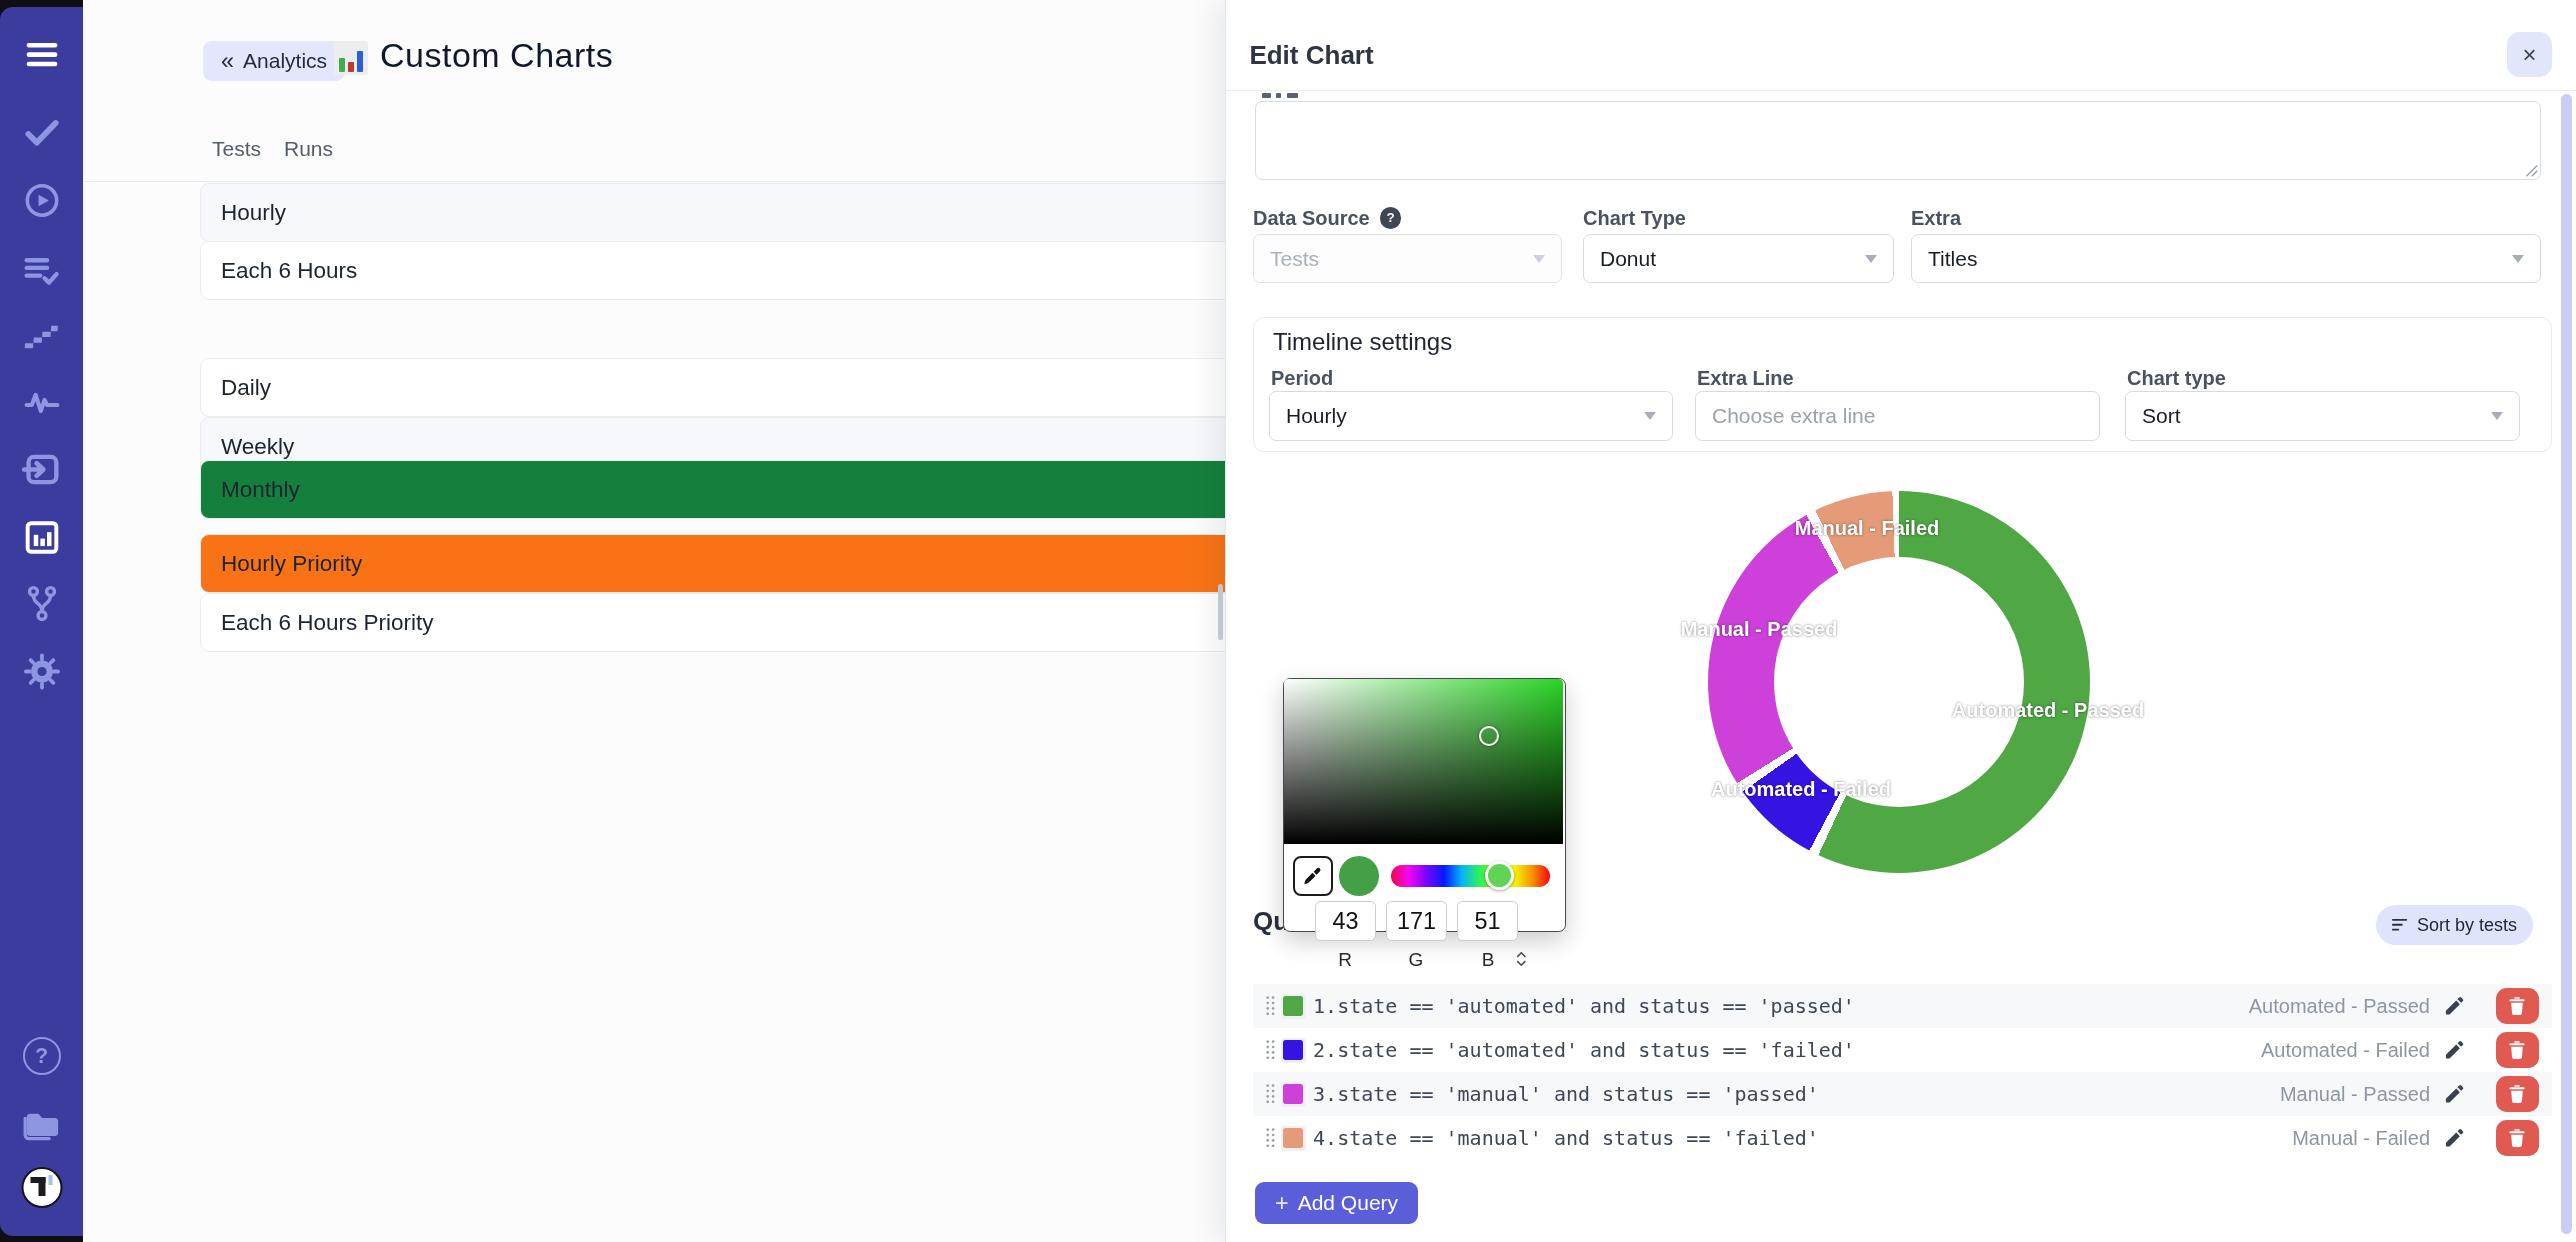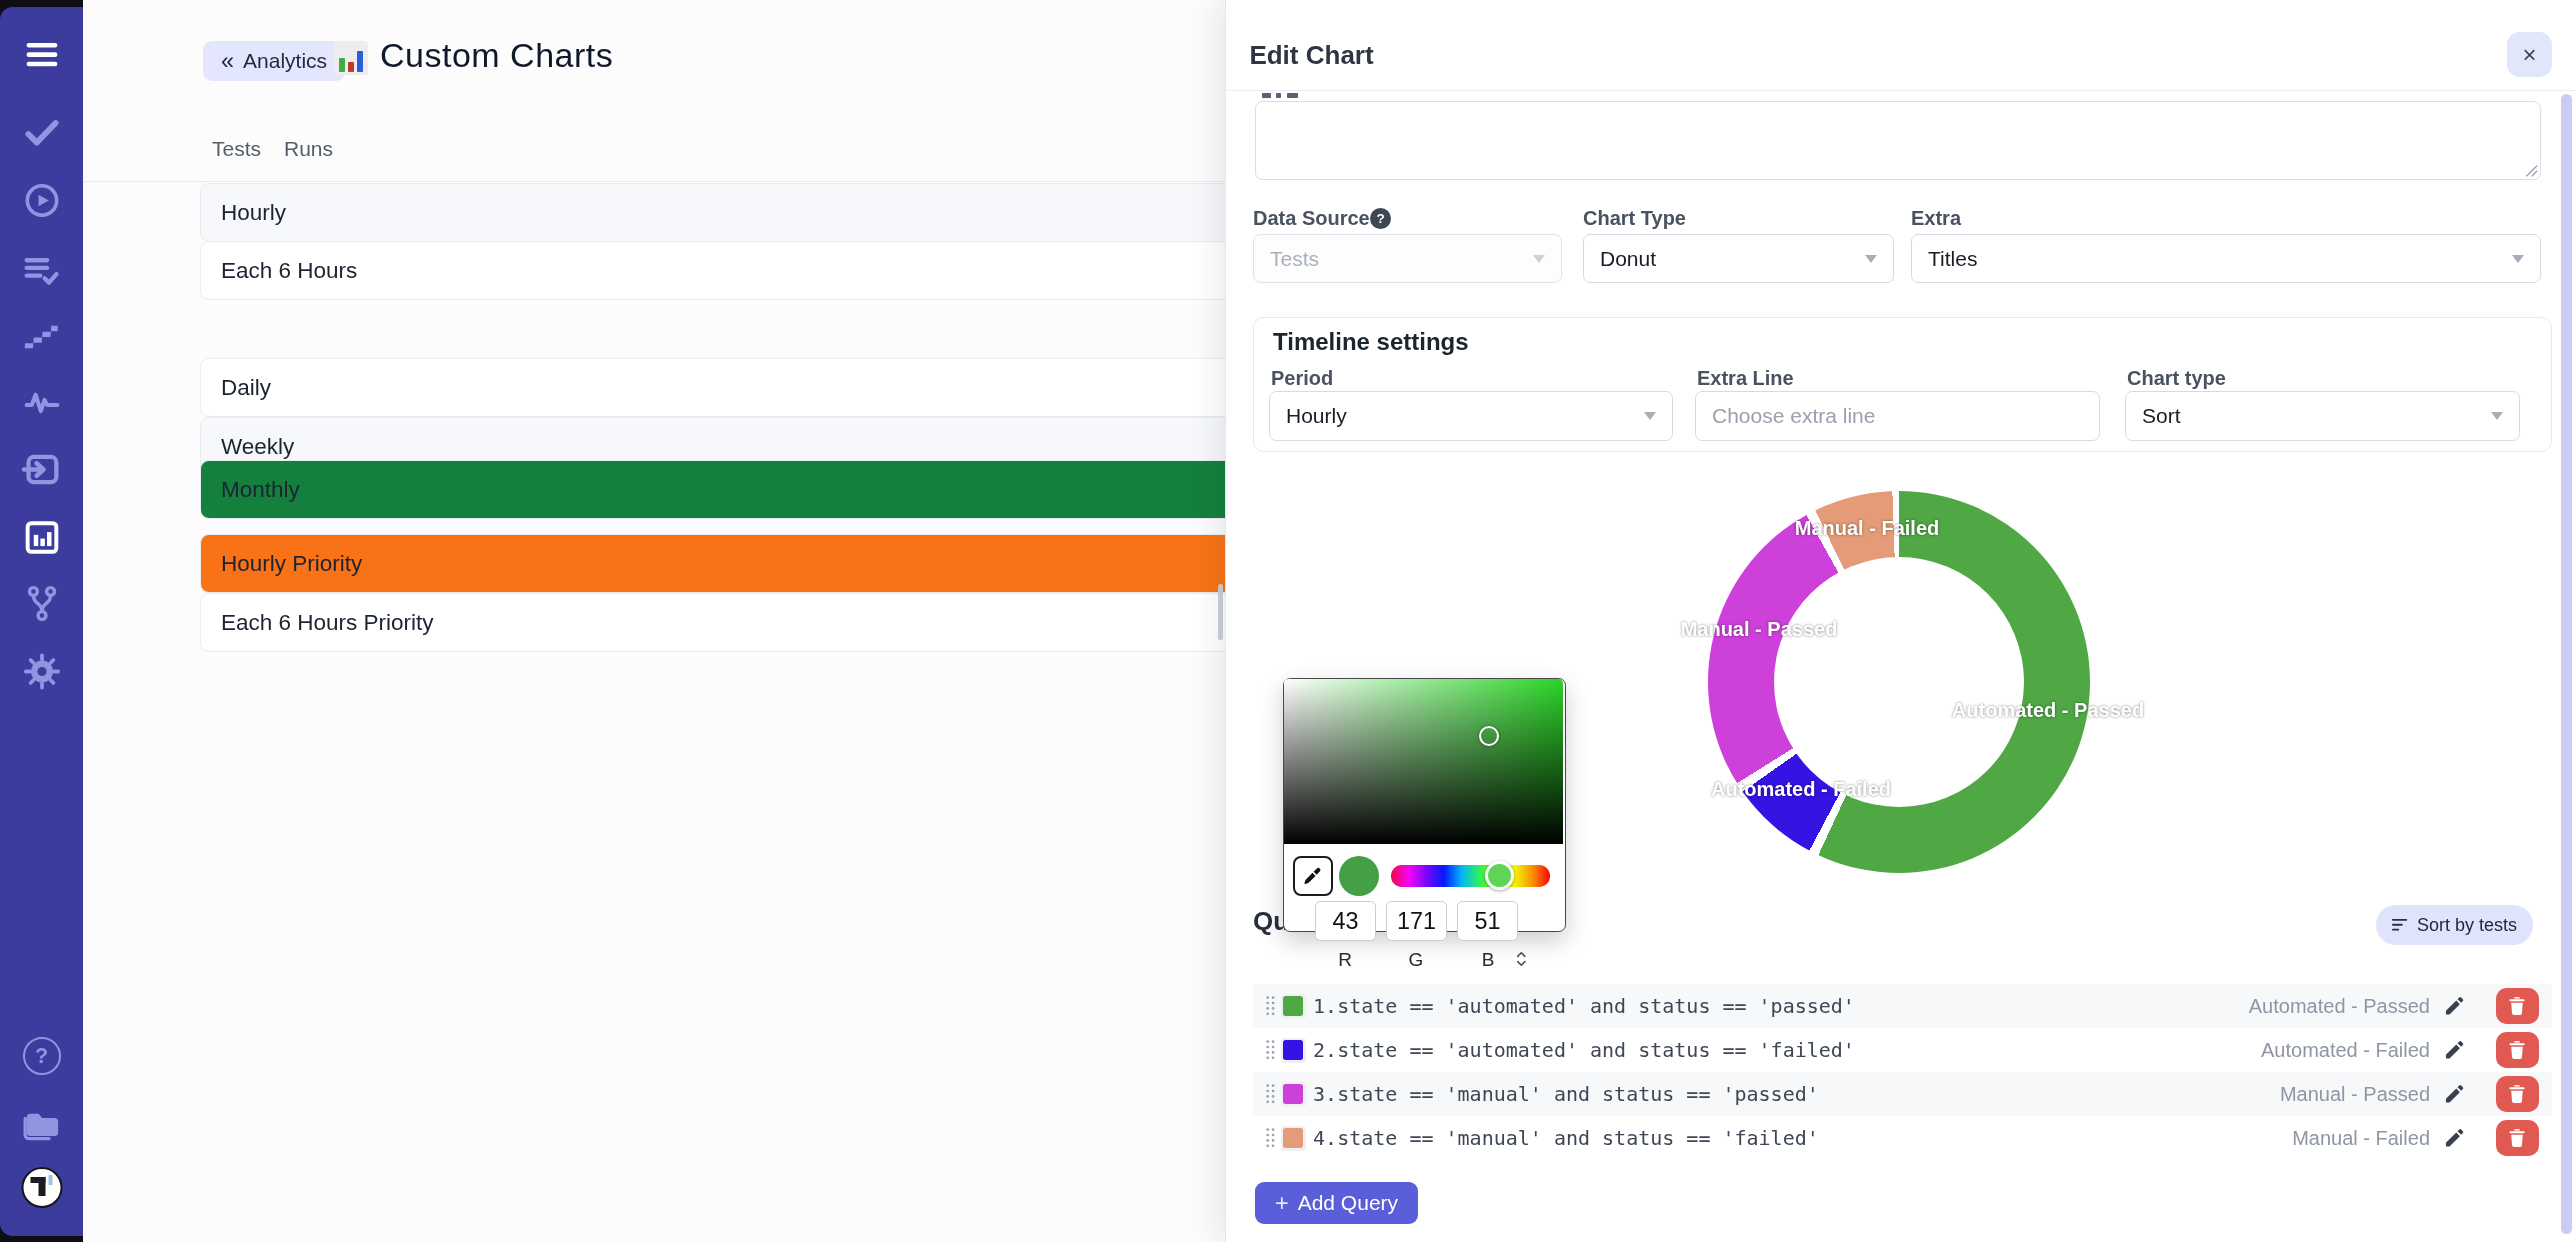--- a/index.html
+++ b/index.html
@@ -42,32 +42,32 @@
   #drawer{position:absolute;left:1225px;top:0;width:1351px;height:1243px;background:#fff;
           border-left:0.9px solid #e4e6eb;box-shadow:-10.8px 0 27px rgba(15,20,40,.08)}
   .in{position:absolute}
   #drawer-title{left:23.4px;top:40px;font-size:26px;color:#2e3644}
   #drawer-close{left:1281px;top:32px;width:45px;height:45px;background:#e2e6fb;border-radius:12.6px;
                 display:flex;align-items:center;justify-content:center;font-size:24px;color:#3d4654;cursor:pointer}
   #drawer-divider{left:0;top:90px;width:1351px;height:0.9px;background:#eceef2}
   .remnant{position:absolute;top:93px;height:4.5px;background:#5a6170;border-radius:0.9px}
   #desc{left:29px;top:101px;width:1286px;height:79px;border:0.9px solid #d9dde6;border-radius:7.2px;resize:none;
         font-family:"Liberation Sans",sans-serif;font-size:20px;padding:9px;outline:none}
-  .flabel{font-size:20px;font-weight:600;color:#4a5261;display:flex;align-items:center;gap:0}
+  .flabel{font-size:20px;font-weight:600;color:#4a5261;display:flex;gap:10px}
   .qmark{width:21.6px;height:21.6px;border-radius:50%;background:#3f4654;color:#fff;font-size:13.5px;font-weight:bold;
          display:flex;align-items:center;justify-content:center}
   .sel{border:0.9px solid #d6dae3;border-radius:7.2px;background:#fff;display:flex;align-items:center;
        padding:0 16px;font-size:21px;color:#171c26;cursor:pointer;justify-content:space-between}
   .sel .sel-arrow{width:0;height:0;border-left:6.3px solid transparent;border-right:6.3px solid transparent;
        border-top:8px solid #a8aeb9}
   .sel.disabled{color:#a9b0bc;border-color:#dfe2e9;background:#fdfdfe;cursor:default}
   .sel.disabled .sel-arrow{border-top-color:#cdd2da}
   .sel .ph{color:#9aa1ad}
   #timeline-card{left:27px;top:317px;width:1299px;height:135px;border:0.9px solid #e7e9ee;border-radius:10.8px}
-  #timeline-heading{left:47px;top:328px;font-size:24px;font-weight:bold;color:#1c2430}
+  #timeline-heading{left:47px;top:328px;font-size:24px;font-weight:normal;color:#1c2430}
 
   
   #donut{left:482px;top:491px;width:382px;height:382px;border-radius:50%}
   #donut-hole{left:548px;top:557px;width:250px;height:250px;border-radius:50%;background:#fff}
   .dlab{position:absolute;transform:translate(-50%,-50%);color:#fff;font-size:20px;font-weight:bold;
         text-shadow:0 0.9px 2.7px rgba(0,0,0,.5);white-space:nowrap}
 
   
   #queries-heading{left:27px;top:906px;font-size:26px;font-weight:bold;color:#27303f}
   #sort-btn{top:905px;right:43px;height:40px;padding:0 16px;background:#dfe3fb;border-radius:20px;

